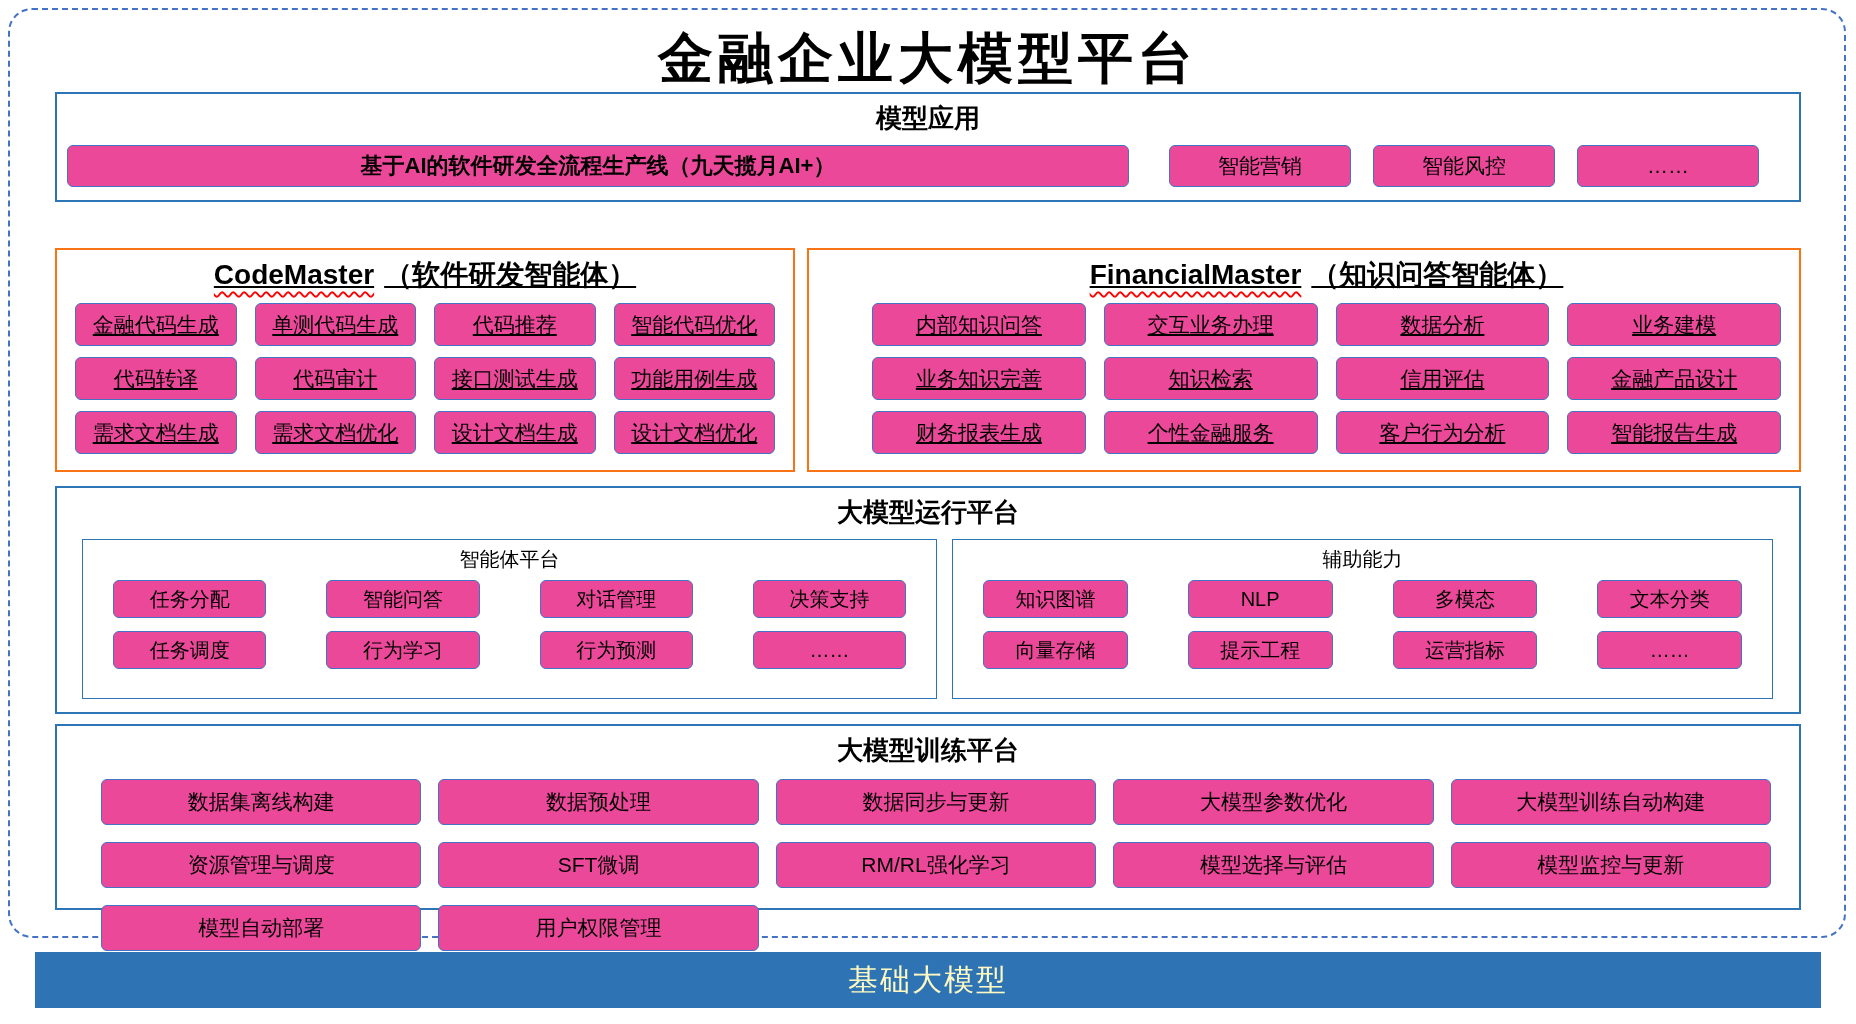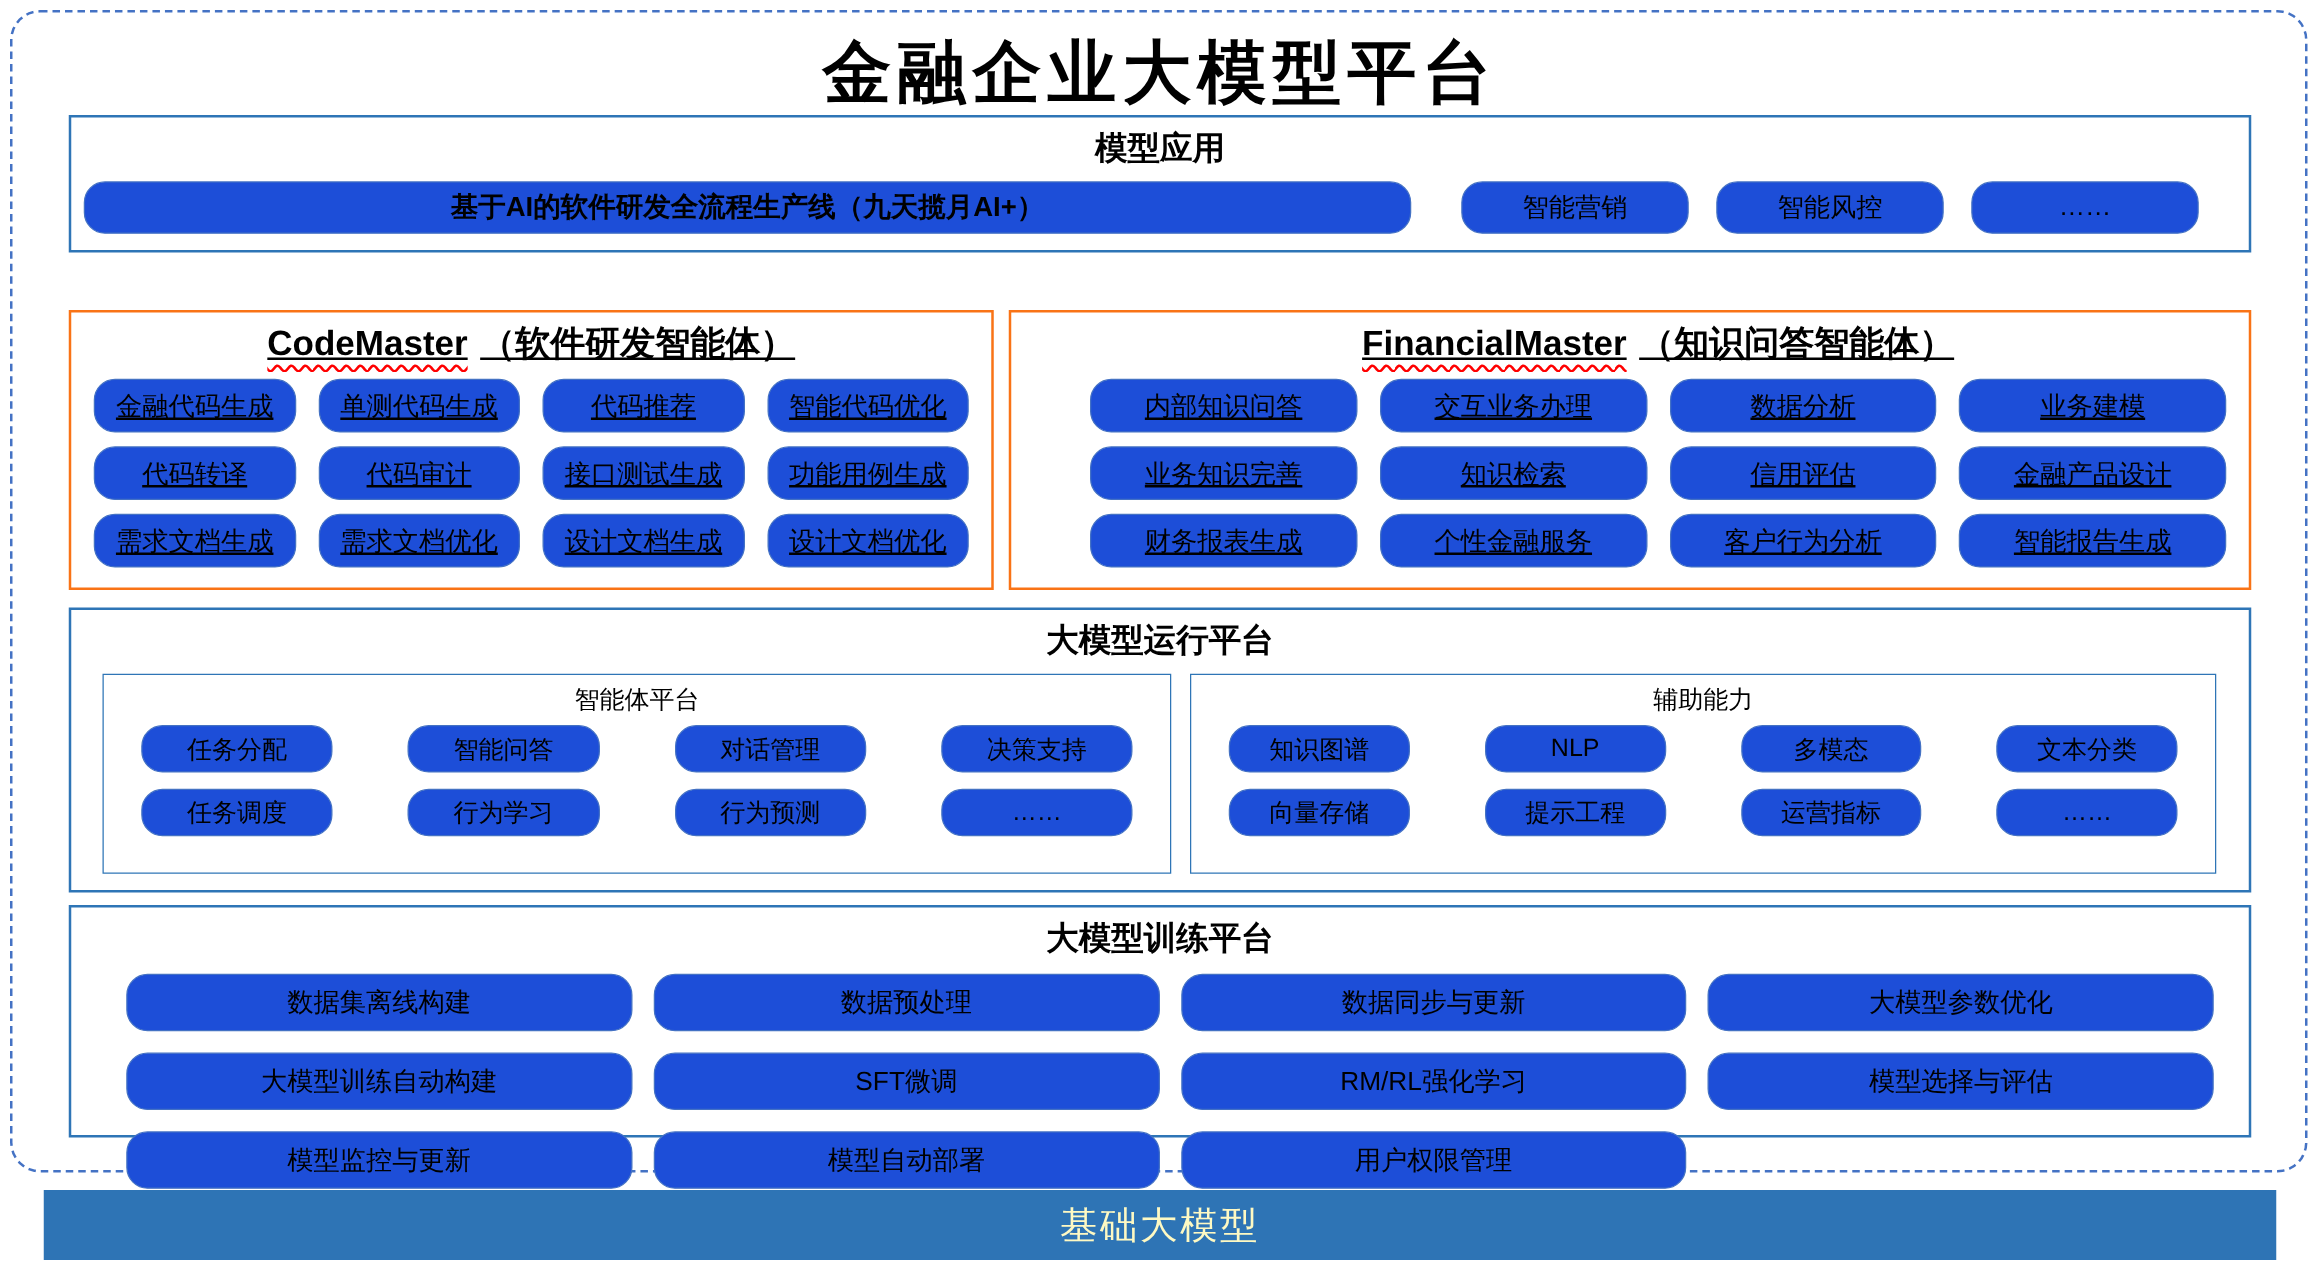--- a/index.html
+++ b/index.html
@@ -22,21 +22,21 @@
   }
 
   .section {
     position: absolute; left: 55px; width: 1746px;
     border: 2px solid #2E75B6; box-sizing: border-box; background: #fff;
   }
   .sec-title { text-align: center; font-weight: 700; font-size: 26px; margin-top: 7px; }
 
   
   .cap {
-    border: 1.5px solid #4472C4; border-radius: 17px; background: #1d4ed8;
+    border: 1.5px solid #4472C4; border-radius: 6px; background: #ec4899;
     display: flex; align-items: center; justify-content: center;
     font-size: 21px; white-space: nowrap; box-sizing: border-box;
   }
 
   
   .sec-apps { top: 92px; height: 110px; }
   .apps-row { display: flex; align-items: center; margin-top: 9px; padding: 0 18px 0 10px; }
   .pipeline { width: 1062px; height: 42px; font-weight: 700; font-size: 22px; flex: none; }
   .app-small { width: 182px; height: 42px; flex: none; margin-left: 22px; }
   .app-small.first { margin-left: 40px; }
@@ -68,21 +68,21 @@
   .grid4w {
     display: grid; grid-template-columns: repeat(4, 1fr);
     column-gap: 60px; row-gap: 13px; grid-auto-rows: 38px;
     padding: 7px 30px 0 30px;
   }
   .grid4w .cap { font-size: 20px; }
 
   
   .sec-training { top: 724px; height: 186px; }
   .grid6 {
-    display: grid; grid-template-columns: repeat(4, 1fr);
+    display: grid; grid-template-columns: repeat(5, 1fr);
     column-gap: 17px; row-gap: 17px; grid-auto-rows: 46px;
     padding: 11px 28px 0 44px;
   }
 
   
   .foundation {
     position: absolute; left: 35px; top: 952px; width: 1786px; height: 56px;
     background: #2E74B5; color: #fef9c3; display: flex; align-items: center; justify-content: center;
     font-size: 30px; letter-spacing: 2px;
   }
@@ -174,20 +174,21 @@
 </div>
 
 <div class="section sec-training">
   <div class="sec-title">大模型训练平台</div>
   <div class="grid6">
     <div class="cap">数据集离线构建</div>
     <div class="cap">数据预处理</div>
     <div class="cap">数据同步与更新</div>
     <div class="cap">大模型参数优化</div>
     <div class="cap">大模型训练自动构建</div>
+    <div class="cap">资源管理与调度</div>
     <div class="cap">SFT微调</div>
     <div class="cap">RM/RL强化学习</div>
     <div class="cap">模型选择与评估</div>
     <div class="cap">模型监控与更新</div>
     <div class="cap">模型自动部署</div>
     <div class="cap">用户权限管理</div>
   </div>
 </div>
 
 <div class="foundation">

